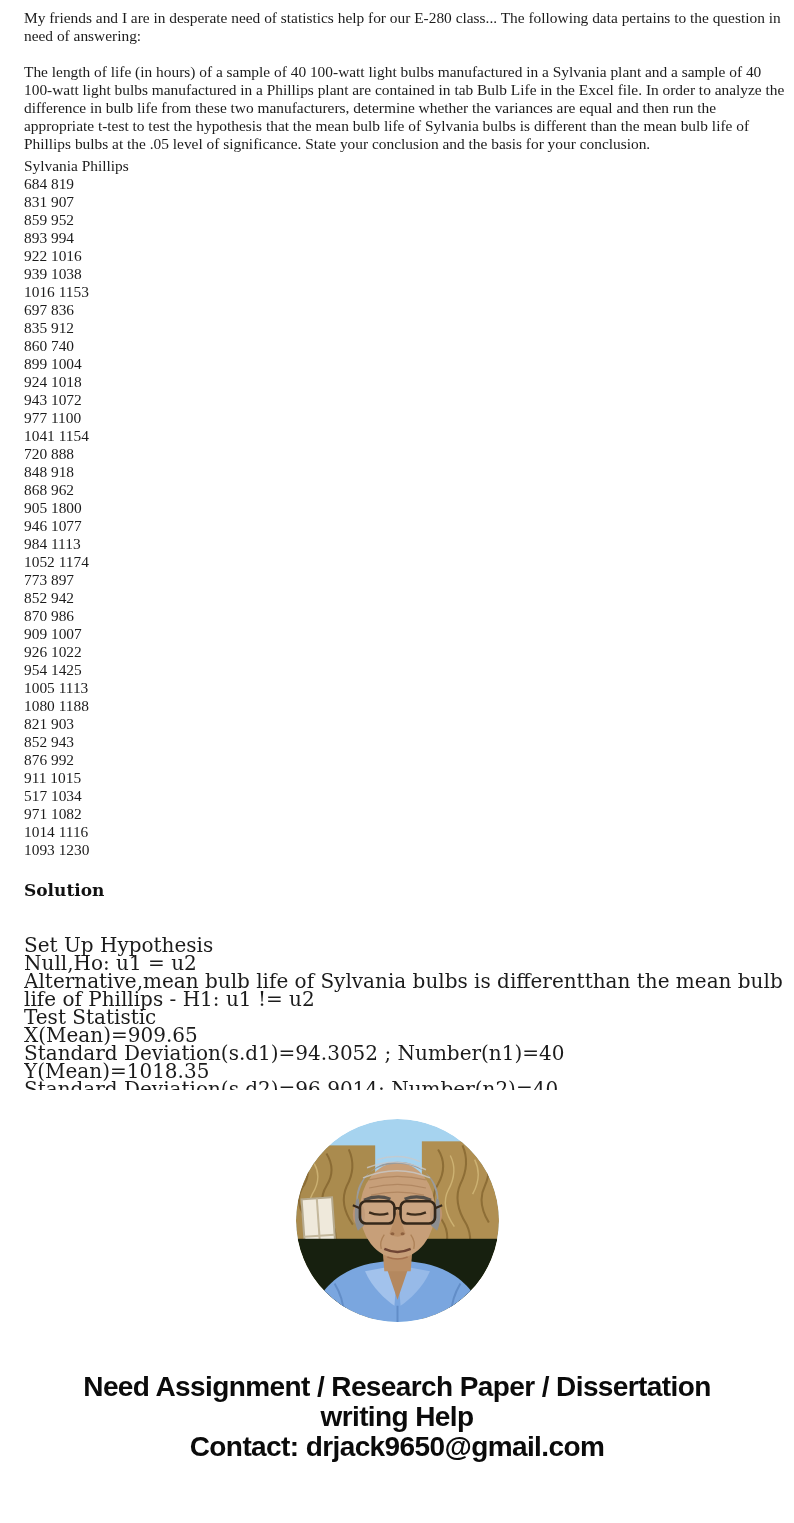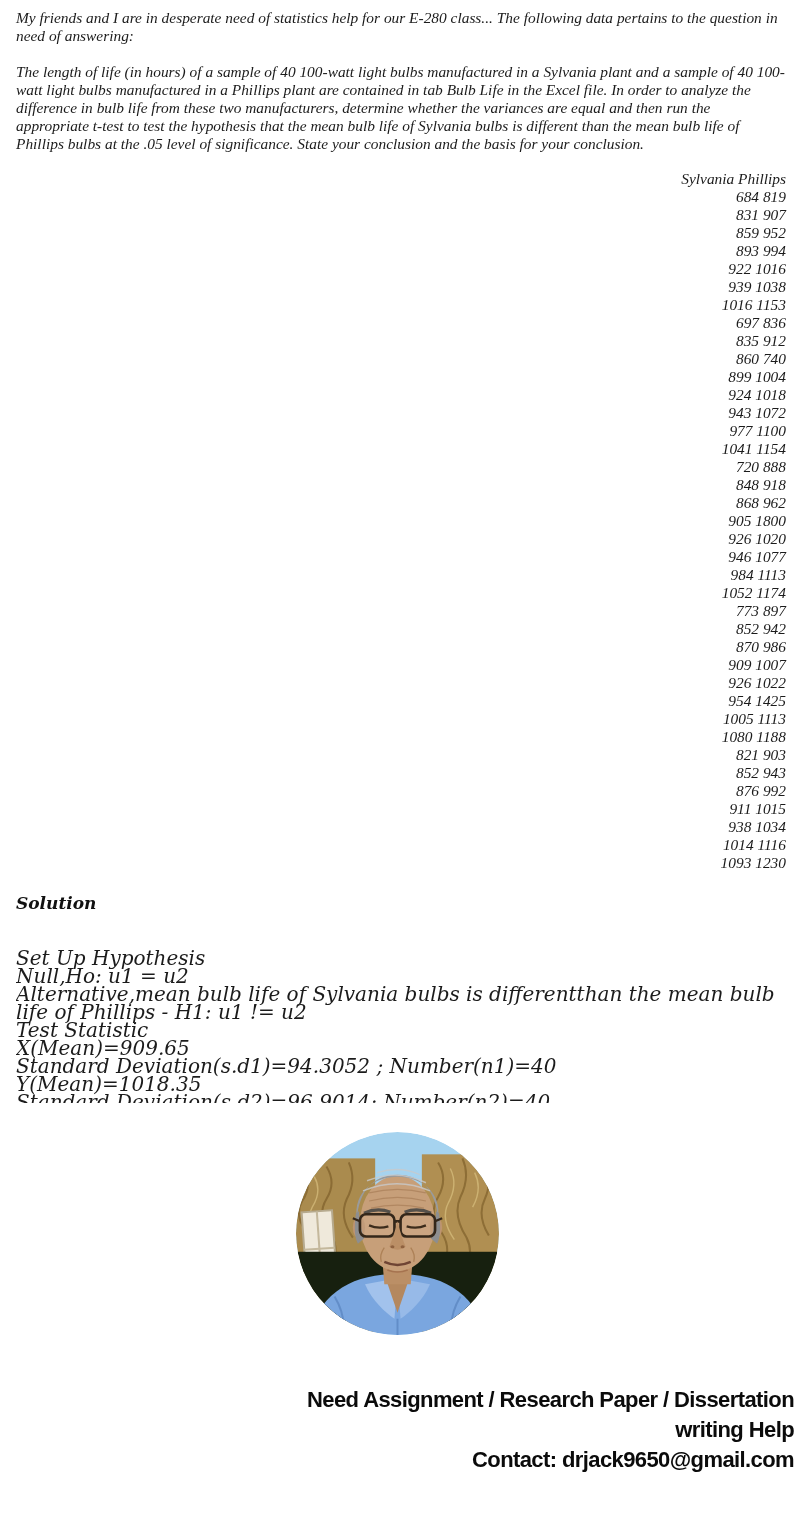--- a/index.html
+++ b/index.html
@@ -1,27 +1,27 @@
 <!DOCTYPE html>
 <html><head>
 <meta charset="utf-8">
 <style>
   html,body{margin:0;padding:0;background:#ffffff;}
   body{width:794px;height:1523px;overflow:hidden;color:#1b1b1b;}
-  .doc{padding:9px 8px 0 16px;font-family:"Liberation Serif",serif;font-size:15.4px;line-height:18px;font-style:italic;}
+  .doc{padding:9px 8px 0 24px;font-family:"Liberation Serif",serif;font-size:15.4px;line-height:18px;}
   .intro{margin:0 0 18px 0;max-width:780px;}
-  .intro.second{margin-bottom:17px;}
+  .intro.second{margin-bottom:4px;}
   .datalist{margin:0;}
-  .datalist .row,.datahead{white-space:pre;text-align:right;}
+  .datalist .row,.datahead{white-space:pre;}
   .sol-head{font-family:"DejaVu Serif",serif;font-weight:bold;font-size:17px;line-height:22px;margin:20px 0 35px 0;color:#111;}
   .sol-body{font-family:"DejaVu Serif",serif;font-size:20px;line-height:18px;height:154px;overflow:hidden;}
   .avatar-wrap{width:203px;height:203px;margin:29px auto 0 auto;border-radius:50%;overflow:hidden;}
   .avatar-wrap svg{display:block;}
-  .footer{margin-top:50px;text-align:right;font-family:"Liberation Sans",sans-serif;
-          font-weight:bold;font-size:22px;line-height:30px;letter-spacing:-0.6px;color:#0b0b0b;}
+  .footer{margin-top:50px;text-align:center;font-family:"Liberation Sans",sans-serif;
+          font-weight:bold;font-size:28px;line-height:30px;letter-spacing:-0.6px;color:#0b0b0b;}
 </style>
 </head>
 <body>
 
 <div class="doc">
   <p class="intro">My friends and I are in desperate need of statistics help for our E-280 class... The following data pertains to the question in need of answering:</p>
   <p class="intro second">The length of life (in hours) of a sample of 40 100-watt light bulbs manufactured in a Sylvania plant and a sample of 40 100-watt light bulbs manufactured in a Phillips plant are contained in tab Bulb Life in the Excel file. In order to analyze the difference in bulb life from these two manufacturers, determine whether the variances are equal and then run the appropriate t-test to test the hypothesis that the mean bulb life of Sylvania bulbs is different than the mean bulb life of Phillips bulbs at the .05 level of significance. State your conclusion and the basis for your conclusion.</p>
 
   <div class="datalist">
     <div class="datahead">Sylvania Phillips</div>
@@ -38,37 +38,37 @@
         <div class="row">860 740</div>
         <div class="row">899 1004</div>
         <div class="row">924 1018</div>
         <div class="row">943 1072</div>
         <div class="row">977 1100</div>
         <div class="row">1041 1154</div>
         <div class="row">720 888</div>
         <div class="row">848 918</div>
         <div class="row">868 962</div>
         <div class="row">905 1800</div>
-        <div class="row">926 1020</div>
         <div class="row">946 1077</div>
         <div class="row">984 1113</div>
         <div class="row">1052 1174</div>
         <div class="row">773 897</div>
         <div class="row">852 942</div>
         <div class="row">870 986</div>
         <div class="row">909 1007</div>
         <div class="row">926 1022</div>
         <div class="row">954 1425</div>
         <div class="row">1005 1113</div>
         <div class="row">1080 1188</div>
         <div class="row">821 903</div>
         <div class="row">852 943</div>
         <div class="row">876 992</div>
         <div class="row">911 1015</div>
-        <div class="row">938 1034</div>
+        <div class="row">517 1034</div>
+        <div class="row">971 1082</div>
         <div class="row">1014 1116</div>
         <div class="row">1093 1230</div>
       </div>
   </div>
 
   <div class="sol-head">Solution</div>
   <div class="sol-body">
       <div class="row">Set Up Hypothesis</div>
       <div class="row">Null,Ho: u1 = u2</div>
       <div class="row">Alternative,mean bulb life of Sylvania bulbs is differentthan the mean bulb</div>

